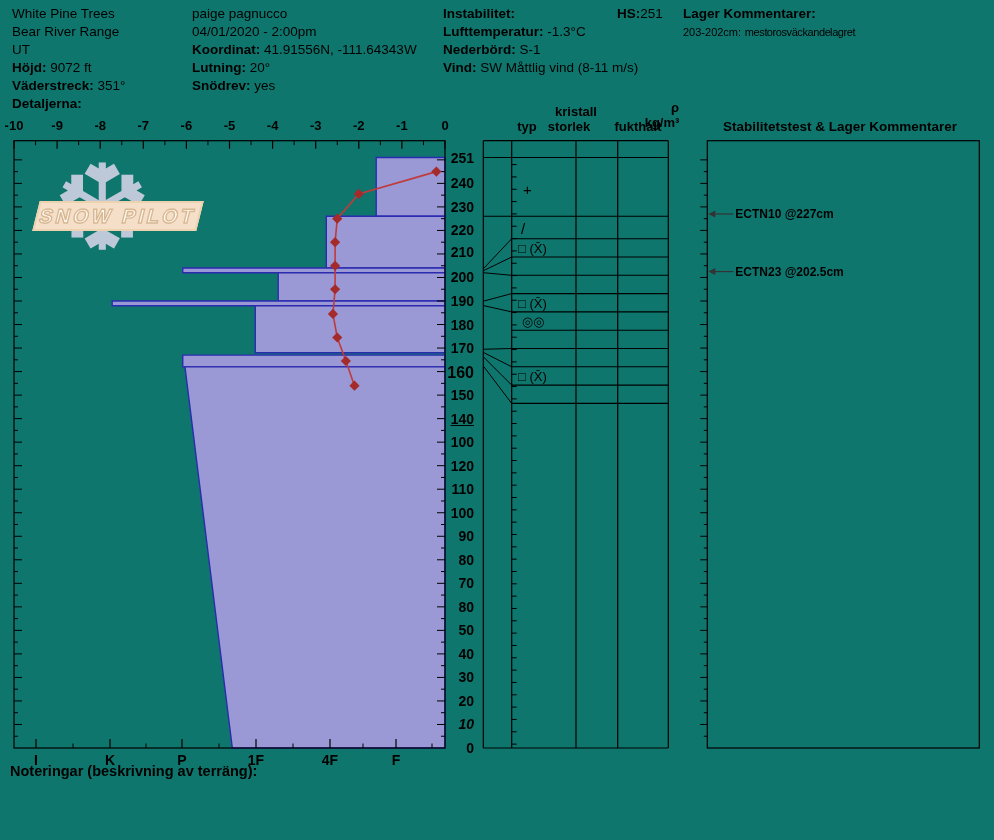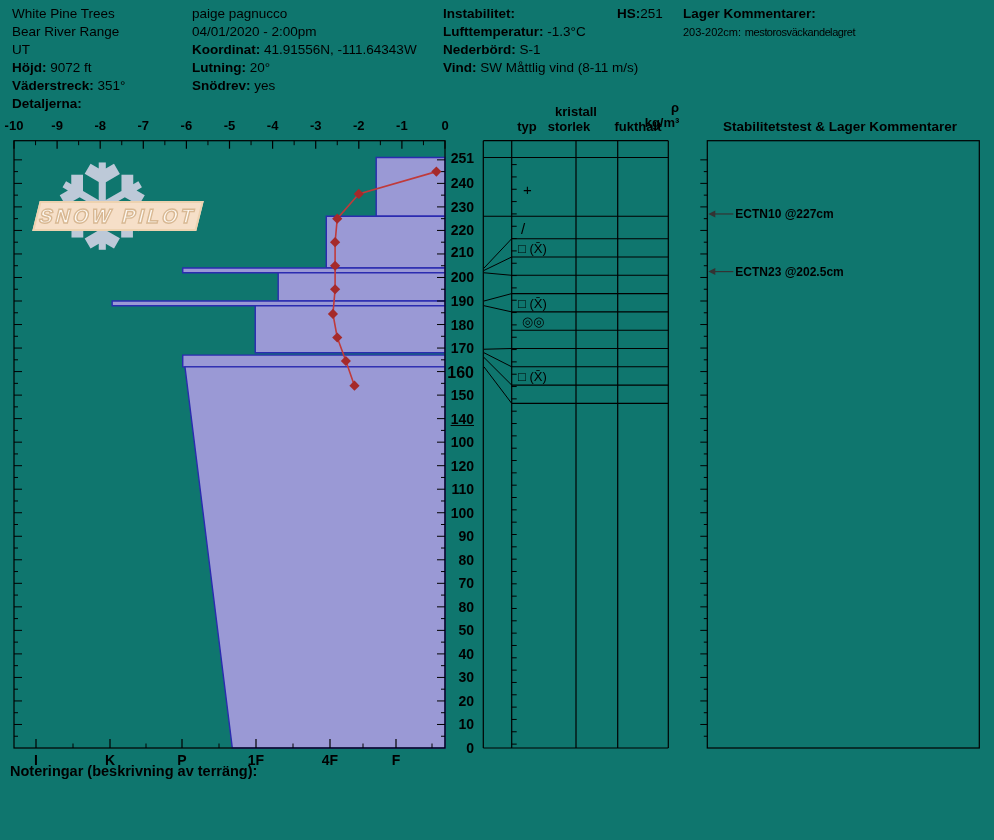--- a/index.html
+++ b/index.html
@@ -391,21 +391,21 @@
       <div class="lbl " style="left: 474px; top: 481.215px; font-size: 14px; transform: translateX(-100%);">110</div>
       <div class="lbl " style="left: 474px; top: 504.741px; font-size: 14px; transform: translateX(-100%);">100</div>
       <div class="lbl " style="left: 474px; top: 528.267px; font-size: 14px; transform: translateX(-100%);">90</div>
       <div class="lbl " style="left: 474px; top: 551.793px; font-size: 14px; transform: translateX(-100%);">80</div>
       <div class="lbl " style="left: 474px; top: 575.319px; font-size: 14px; transform: translateX(-100%);">70</div>
       <div class="lbl " style="left: 474px; top: 598.845px; font-size: 14px; transform: translateX(-100%);">80</div>
       <div class="lbl " style="left: 474px; top: 622.371px; font-size: 14px; transform: translateX(-100%);">50</div>
       <div class="lbl " style="left: 474px; top: 645.896px; font-size: 14px; transform: translateX(-100%);">40</div>
       <div class="lbl " style="left: 474px; top: 669.422px; font-size: 14px; transform: translateX(-100%);">30</div>
       <div class="lbl " style="left: 474px; top: 692.948px; font-size: 14px; transform: translateX(-100%);">20</div>
-      <div class="lbl " style="left: 474px; top: 716.474px; font-size: 14px; transform: translateX(-100%);">10</div>
+      <div class="lbl " style="left: 474px; top: 716.474px; font-size: 14px; transform: translateX(-100%); font-style: italic;">10</div>
       <div class="lbl " style="left: 474px; top: 740px; font-size: 14px; transform: translateX(-100%);">0</div>
       <div class="lbl ctr" style="left: 36px; top: 752px; font-size: 14px;">I</div>
       <div class="lbl ctr" style="left: 110px; top: 752px; font-size: 14px;">K</div>
       <div class="lbl ctr" style="left: 182px; top: 752px; font-size: 14px;">P</div>
       <div class="lbl ctr" style="left: 256px; top: 752px; font-size: 14px;">1F</div>
       <div class="lbl ctr" style="left: 330px; top: 752px; font-size: 14px;">4F</div>
       <div class="lbl ctr" style="left: 396px; top: 752px; font-size: 14px;">F</div>
       <div class="anno" style="left: 735.3px; top: 213.962px;">ECTN10 @227cm</div>
       <div class="anno" style="left: 735.3px; top: 271.601px;">ECTN23 @202.5cm</div>
       <div class="sym" style="left: 523px; top: 188.5px; font-size: 15px;">+</div>

